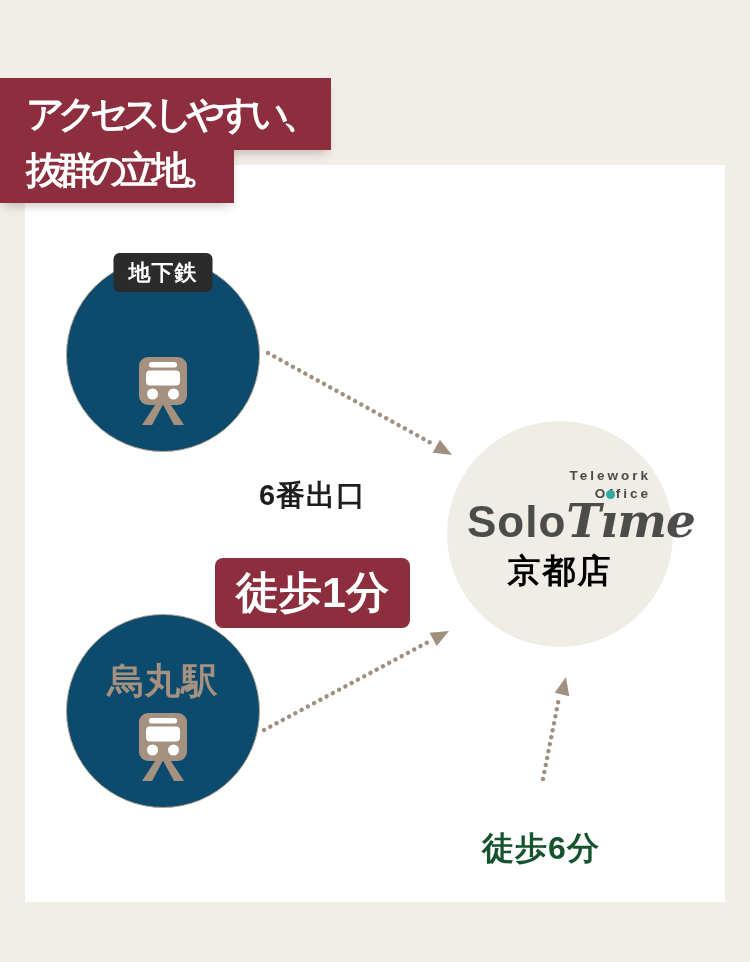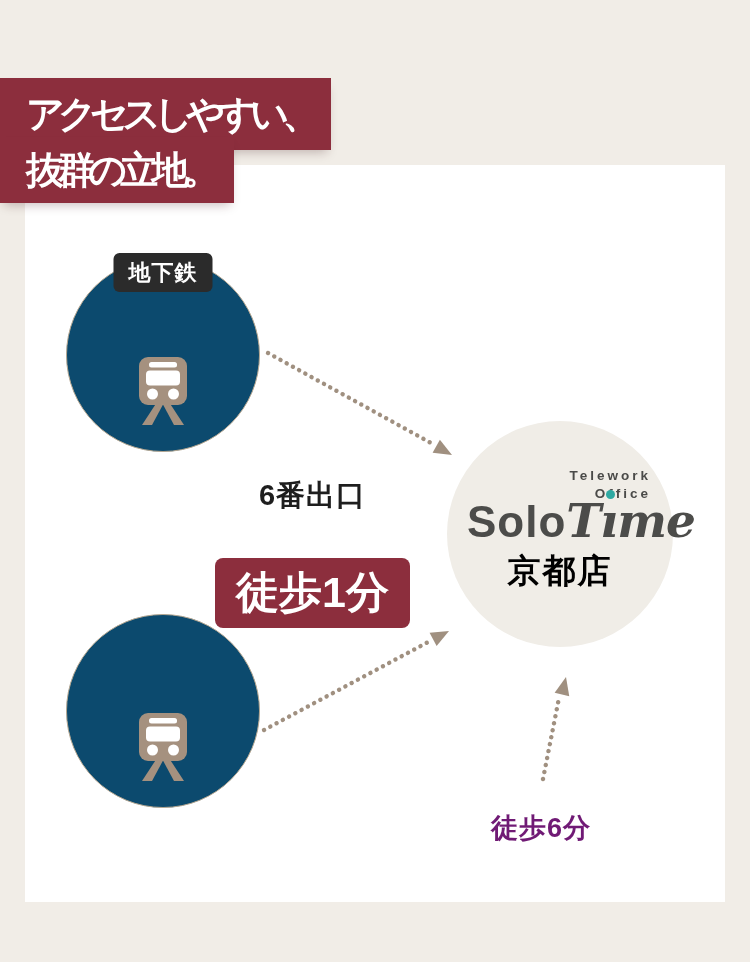--- a/index.html
+++ b/index.html
@@ -69,21 +69,21 @@
   .brand .time{font-family:"DejaVu Serif","Liberation Serif",serif;font-style:italic;font-size:47px;font-weight:bold;letter-spacing:-1px;}
   .brand .iwrap{position:relative;}
   .teal-dot{position:absolute;top:-3px;left:6px;width:9px;height:9px;border-radius:50%;background:#2fa9a2;}
   .store{
     position:absolute;left:0;top:128px;width:100%;text-align:center;
     color:#000000;font-size:33px;font-weight:bold;letter-spacing:2px;
   }
   
   .footnote{position:absolute;left:430px;top:797px;width:222px;text-align:center;z-index:3;}
   .footnote-from{color:#1e1e1e;font-size:27px;font-weight:bold;letter-spacing:0;}
-  .footnote-walk{margin-top:13px;color:#701a75;font-size:27px;font-weight:bold;letter-spacing:1px;}
+  .footnote-walk{margin-top:30px;color:#14532d;font-size:32px;font-weight:bold;letter-spacing:1px;}
   .hidden-defs{position:absolute;width:0;height:0;overflow:hidden;}
 </style>
 </head>
 <body>
 
 <svg class="hidden-defs" aria-hidden="true">
   <defs>
     <g id="train-glyph">
       <polygon points="24,42 31,42 17,68 7,68" fill="#a5917f"></polygon>
       <polygon points="32,42 25,42 39,68 49,68" fill="#a5917f"></polygon>
@@ -115,20 +115,21 @@
 </div>
 
 <div class="station station-1">
   <div class="station-badge">地下鉄</div>
   <svg class="train" width="56" height="68" viewBox="0 0 56 68">
     <use href="#train-glyph"></use>
   </svg>
 </div>
 
 <div class="station station-2">
+  <div class="station-name">烏丸駅</div>
   <svg class="train" width="56" height="68" viewBox="0 0 56 68">
     <use href="#train-glyph"></use>
   </svg>
 </div>
 
 <div class="exit-label">6番出口</div>
 <div class="walk-box">
   <span>徒歩1分</span>
 </div>
 

